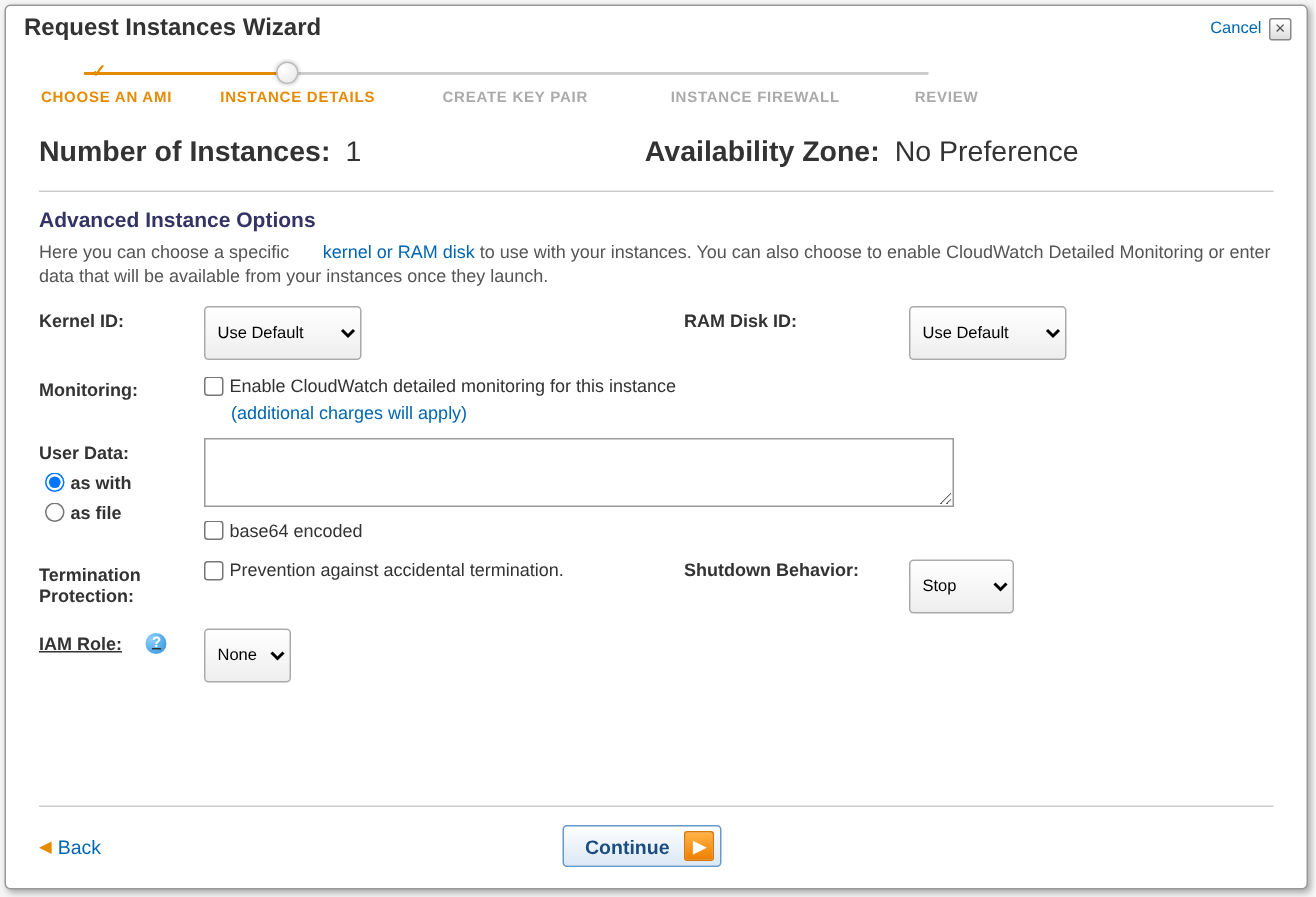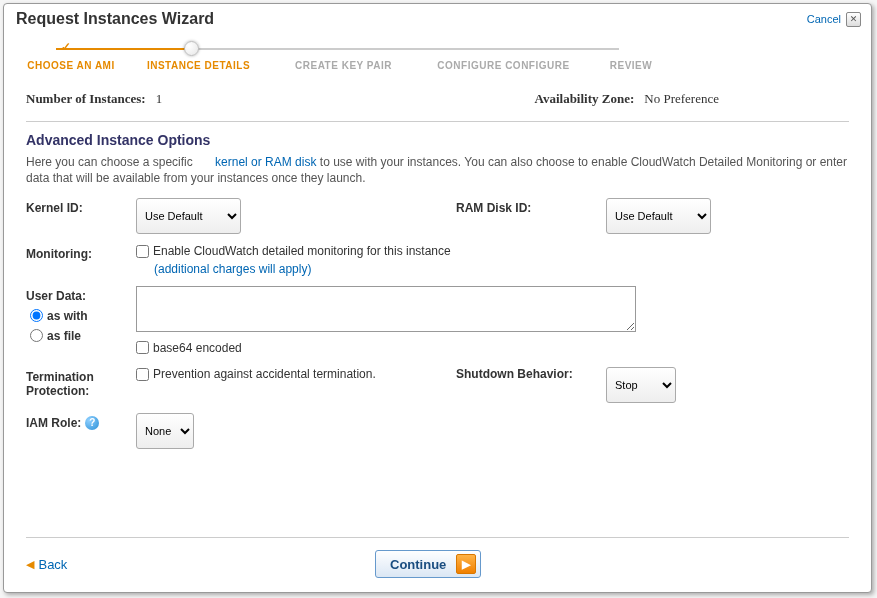--- a/index.html
+++ b/index.html
@@ -19,21 +19,21 @@
     .steps-labels { display: flex; padding-top: 2px; font-size: 10px; font-weight: bold; color: #aaa; letter-spacing: .5px; align-items: flex-end; }
     .steps-labels span { text-align: center; }
     .steps-labels .active { color: #e68a00; }
     .steps-labels .done { color: #e68a00; }
     .sl1 { width: 110px; }
     .sl2 { width: 145px; }
     .sl3 { width: 145px; }
     .sl4 { width: 175px; }
     .sl5 { width: 80px; }
     .content { padding: 10px 22px 0 22px; }
-    .row-top { display: flex; align-items: center; gap: 10px; padding: 10px 0 14px 0; font-size: 13px; font-family: Liberation Serif, serif; }
+    .row-top { display: flex; align-items: center; gap: 10px; padding: 10px 0 14px 0; font-size: 19px; }
     .lbl-bold { font-weight: bold; }
     .spacer { flex: 1; }
     .divider { border-top: 1px solid #ccc; margin: 0 0 10px 0; }
     .section-title { color: #336; font-weight: bold; font-size: 14px; margin-bottom: 6px; }
     .section-desc { color: #555; font-size: 12px; line-height: 1.35; margin-bottom: 12px; }
     .section-desc a { color: #0066b3; text-decoration: none; padding-left: 19px; }
     .form-grid { display: grid; grid-template-columns: 110px 320px 150px 170px; row-gap: 10px; align-items: start; font-size: 12px; }
     .form-grid .flabel { font-weight: bold; padding-top: 3px; }
     select { font-size: 11px; background: linear-gradient(#fff,#eee); border: 1px solid #aaa; border-radius: 3px; padding: 1px 4px; height: 36px; }
     .select-wide { width: 105px; }
@@ -42,21 +42,21 @@
     .charges { color: #0066b3; margin-left: 18px; margin-top: 1px; font-size: 12px; }
     .userdata-label { grid-row: span 2; }
     .userdata-radios { margin-top: 6px; }
     .userdata-radios label { display: flex; align-items: center; gap: 4px; font-weight: bold; margin-bottom: 6px; margin-left: 4px; font-size: 12px; }
     textarea { width: 500px; height: 46px; border: 1px solid #999; resize: both; font-family: inherit; font-size: 11px; }
     .userdata-area { grid-column: 2 / 5; }
     .base64-row { grid-column: 2 / 5; margin-top: -4px; }
     .base64-row label { display: inline-flex; align-items: center; gap: 4px; }
     .term-check { display: inline-flex; align-items: center; gap: 4px; }
     .shutdown-lbl { font-weight: bold; }
-    .iam-label { display: flex; align-items: center; gap: 4px; }
+    .iam-label { display: flex; align-items: center; gap: 16px; text-decoration: underline; }
     .help-icon { width: 14px; height: 14px; background: radial-gradient(circle at 30% 30%, #8fd0ff, #2a8fd6); border-radius: 50%; color: #fff; font-size: 10px; text-align: center; line-height: 14px; font-weight: bold; display: inline-block; }
     .footer { position: absolute; bottom: 0; left: 0; right: 0; padding: 12px 22px 14px 22px; }
     .footer-divider { border-top: 1px solid #ccc; margin-bottom: 12px; }
     .footer-row { display: flex; align-items: center; }
     .back-link { display: inline-flex; align-items: center; gap: 4px; color: #0066b3; font-size: 13px; cursor: pointer; }
     .back-chevron { color: #e68a00; font-size: 11px; }
     .continue-btn { margin: 0 auto; display: inline-flex; align-items: center; background: linear-gradient(#fefeff,#dbe7f4); border: 1px solid #6699cc; border-radius: 3px; padding: 3px 4px 3px 14px; cursor: pointer; font-weight: bold; color: #1a4d80; font-size: 13px; gap: 10px; }
     .continue-arrow { width: 20px; height: 20px; background: linear-gradient(#ffb347,#f08000); border: 1px solid #d97700; color: #fff; display: flex; align-items: center; justify-content: center; font-size: 11px; border-radius: 2px; }
     .footer-spacer { width: 60px; }
     input[type=checkbox], input[type=radio] { margin: 0; }
@@ -77,21 +77,21 @@
     <div class="steps-bar">
       <div class="line-gray"></div>
       <div class="line-orange"></div>
       <div class="check">✓</div>
       <div class="step-dot"></div>
     </div>
     <div class="steps-labels">
       <span class="sl1 done">CHOOSE AN AMI</span>
       <span class="sl2 active">INSTANCE DETAILS</span>
       <span class="sl3">CREATE KEY PAIR</span>
-      <span class="sl4">CONFIGURE CONFIGURE</span>
+      <span class="sl4">INSTANCE FIREWALL</span>
       <span class="sl5">REVIEW</span>
     </div>
   </div>
 
   <div class="content">
     <div class="row-top">
       <span class="lbl-bold">Number of Instances:</span>
       <span>1</span>
       <span class="spacer"></span>
       <span class="lbl-bold">Availability Zone:</span>

